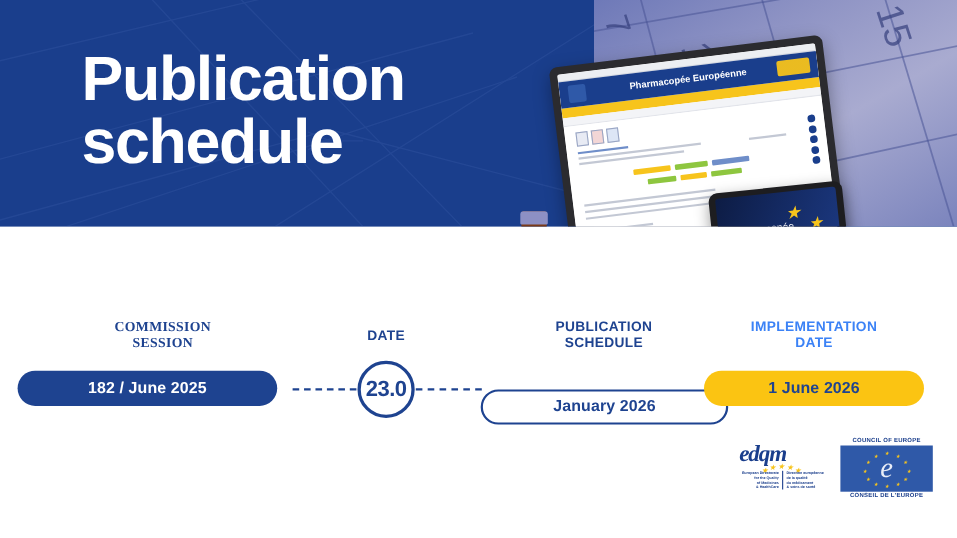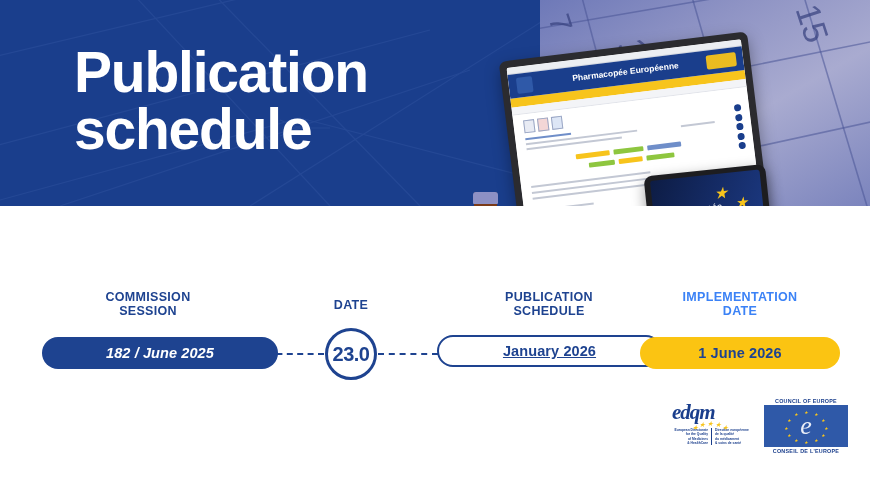--- a/index.html
+++ b/index.html
@@ -232,39 +232,39 @@
           <div class="cap" style="background:#8d90c4;"></div>
         </div>
 
       </div>
 
     </div>
   </div>
 
   <div>
 
-    <div class="tl-label" style="left:78px; top:290px; width:140px;">COMMISSION
+    <div class="tl-label" style="left:78px; top:290px; width:140px;font-family:Liberation Serif, serif;">COMMISSION
 SESSION</div>
 
     <div class="tl-label" style="left:300px; top:298px; width:102px;">DATE</div>
 
     <div class="tl-label" style="left:478px; top:290px; width:142px;">PUBLICATION
 SCHEDULE</div>
 
     <div class="tl-label amber" style="left:655px; top:290px; width:170px;">IMPLEMENTATION
 DATE</div>
 
     <div class="dash" style="left:266px; top:353px; width:58px;"></div>
     <div class="dash" style="left:378px; top:353px; width:60px;"></div>
 
-    <div class="pill pill-solid" style="left:42px; top:337px; width:236px;font-style:italic;">182 / June 2025</div>
+    <div class="pill pill-solid" style="left:16px; top:337px; width:236px;">182 / June 2025</div>
 
     <div class="issue-circle" style="left:325px; top:328px;">23.0</div>
 
-    <div class="pill pill-outline" style="left:437px; top:335px; width:225px;text-decoration:underline;">January 2026</div>
+    <div class="pill pill-outline" style="left:437px; top:354px; width:225px;">January 2026</div>
 
     <div class="pill pill-amber" style="left:640px; top:337px; width:200px;">1 June 2026</div>
   </div>
 
   <div class="footer-logos">
 
     <div class="edqm-logo">
       <div class="edqm-word">edqm</div>
       <div class="edqm-stars">
         <i style="left:0px;  top:4px;">★</i>

